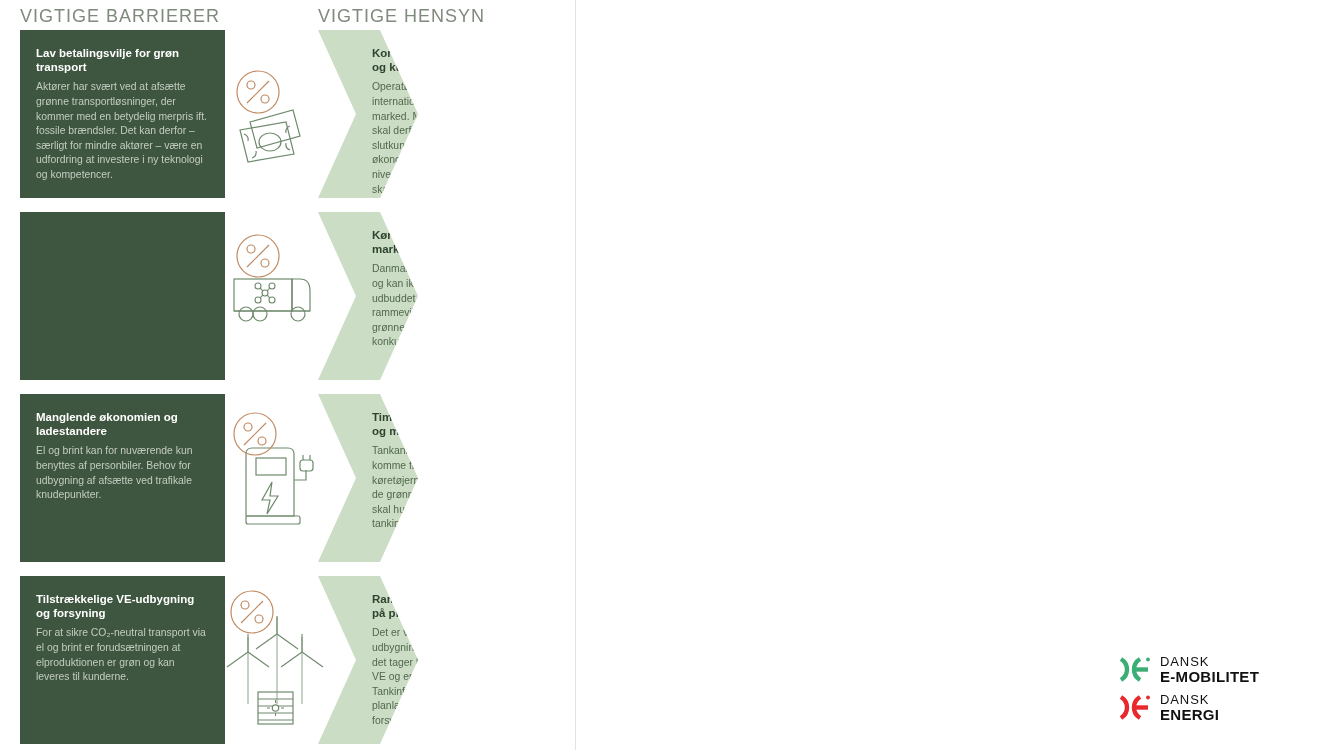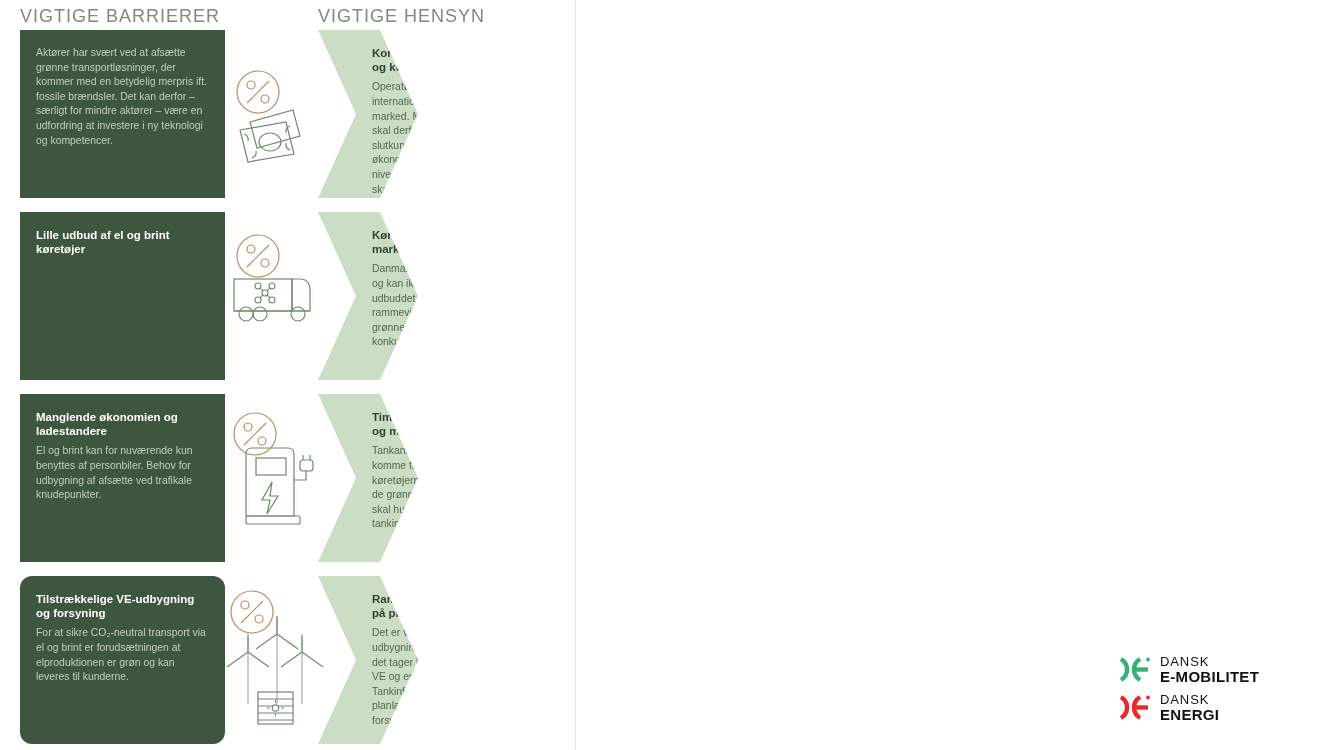--- a/index.html
+++ b/index.html
@@ -152,20 +152,21 @@
 <body>
 
 <div id="infographic">
 
   <div class="col-header" id="hdr-barrierer">VIGTIGE BARRIERER</div>
   <div class="col-header" id="hdr-hensyn">VIGTIGE HENSYN</div>
 
   <div class="row" id="row-0" style="top:30px; height:168px;">
 
     <div class="barrier-card" style="height:168px;">
+      <p class="barrier-title">Lav betalingsvilje for grøn transport</p>
       <p class="barrier-body">Aktører har svært ved at afsætte grønne transportløsninger, der kommer med en betydelig merpris ift. fossile brændsler. Det kan derfor – særligt for mindre aktører – være en udfordring at investere i ny teknologi og kompetencer.</p>
     </div>
 
     <div class="icon-slot" style="top:34px; height:110px;">
       <svg width="92" height="104" viewBox="0 0 92 104">
         <g fill="none" stroke="#6E8A6C" stroke-width="1.2">
           <polygon points="22,58 65,46 72,72 29,84"></polygon>
           <polygon points="12,66 58,58 66,90 20,98"></polygon>
           <ellipse cx="42" cy="78" rx="11" ry="9"></ellipse>
           <path d="M16,70 q5,2 4,7 M62,62 q-5,2 -4,7 M24,94 q5,-2 4,-7 M62,86 q-5,-2 -4,-7"></path>
@@ -181,21 +182,20 @@
 
     <div class="hensyn-chevron" style="height:168px;">
       <p class="hensyn-title">Konkurrence for vognmænd og kunder</p>
       <p class="hensyn-body">Operatører af lastbiler er i et internationalt konkurrencepræget marked. Merpris for grøn transport skal derfor deles med bl.a. slutkunder og stat for at sikre økonomien i el eller brint er på niveau med diesel. Øgede afgifter skal tilbageføres til sektorer for at skabe grøn omstilling.</p>
     </div>
   </div>
 
   <div class="row" id="row-1" style="top:212px; height:168px;">
 
     <div class="barrier-card" style="height:168px;">
-      <p class="barrier-title">Lille udbud af el og brint køretøjer</p>
     </div>
 
     <div class="icon-slot" style="top:22px; height:110px;">
       <svg width="92" height="100" viewBox="0 0 92 100">
         <g fill="none" stroke="#6E8A6C" stroke-width="1.2">
           <rect x="6" y="45" width="58" height="32"></rect>
           <path d="M64,45 h8 q10,0 10,12 v20 h-18 z"></path>
           <line x1="6" y1="77" x2="82" y2="77"></line>
           <circle cx="18" cy="80" r="7"></circle>
           <circle cx="32" cy="80" r="7"></circle>
@@ -256,21 +256,21 @@
     </div>
 
     <div class="hensyn-chevron" style="height:168px;">
       <p class="hensyn-title">Timing mellem infrastruktur og markeder</p>
       <p class="hensyn-body">Tankanlæg og ladestandere skal komme før eller sammen med køretøjerne ellers tør ingen købe de grønne vare- og lastbiler. Der skal hurtigt investeres i tankinfrastruktur.</p>
     </div>
   </div>
 
   <div class="row" id="row-3" style="top:576px; height:168px;">
 
-    <div class="barrier-card" style="height:168px;border-radius:12px;">
+    <div class="barrier-card" style="height:168px;">
       <p class="barrier-title">Tilstrækkelige VE-udbygning og forsyning</p>
       <p class="barrier-body">For at sikre CO₂-neutral transport via el og brint er forudsætningen at elproduktionen er grøn og kan leveres til kunderne.</p>
     </div>
 
     <div class="icon-slot" style="top:8px; height:140px;">
       <svg width="96" height="142" viewBox="0 0 96 142">
         <g fill="none" stroke="#A8B9A6" stroke-width="1.3">
           <line x1="22" y1="53" x2="22" y2="120"></line>
           <line x1="51" y1="33" x2="51" y2="120"></line>
           <line x1="76" y1="53" x2="76" y2="120"></line>

